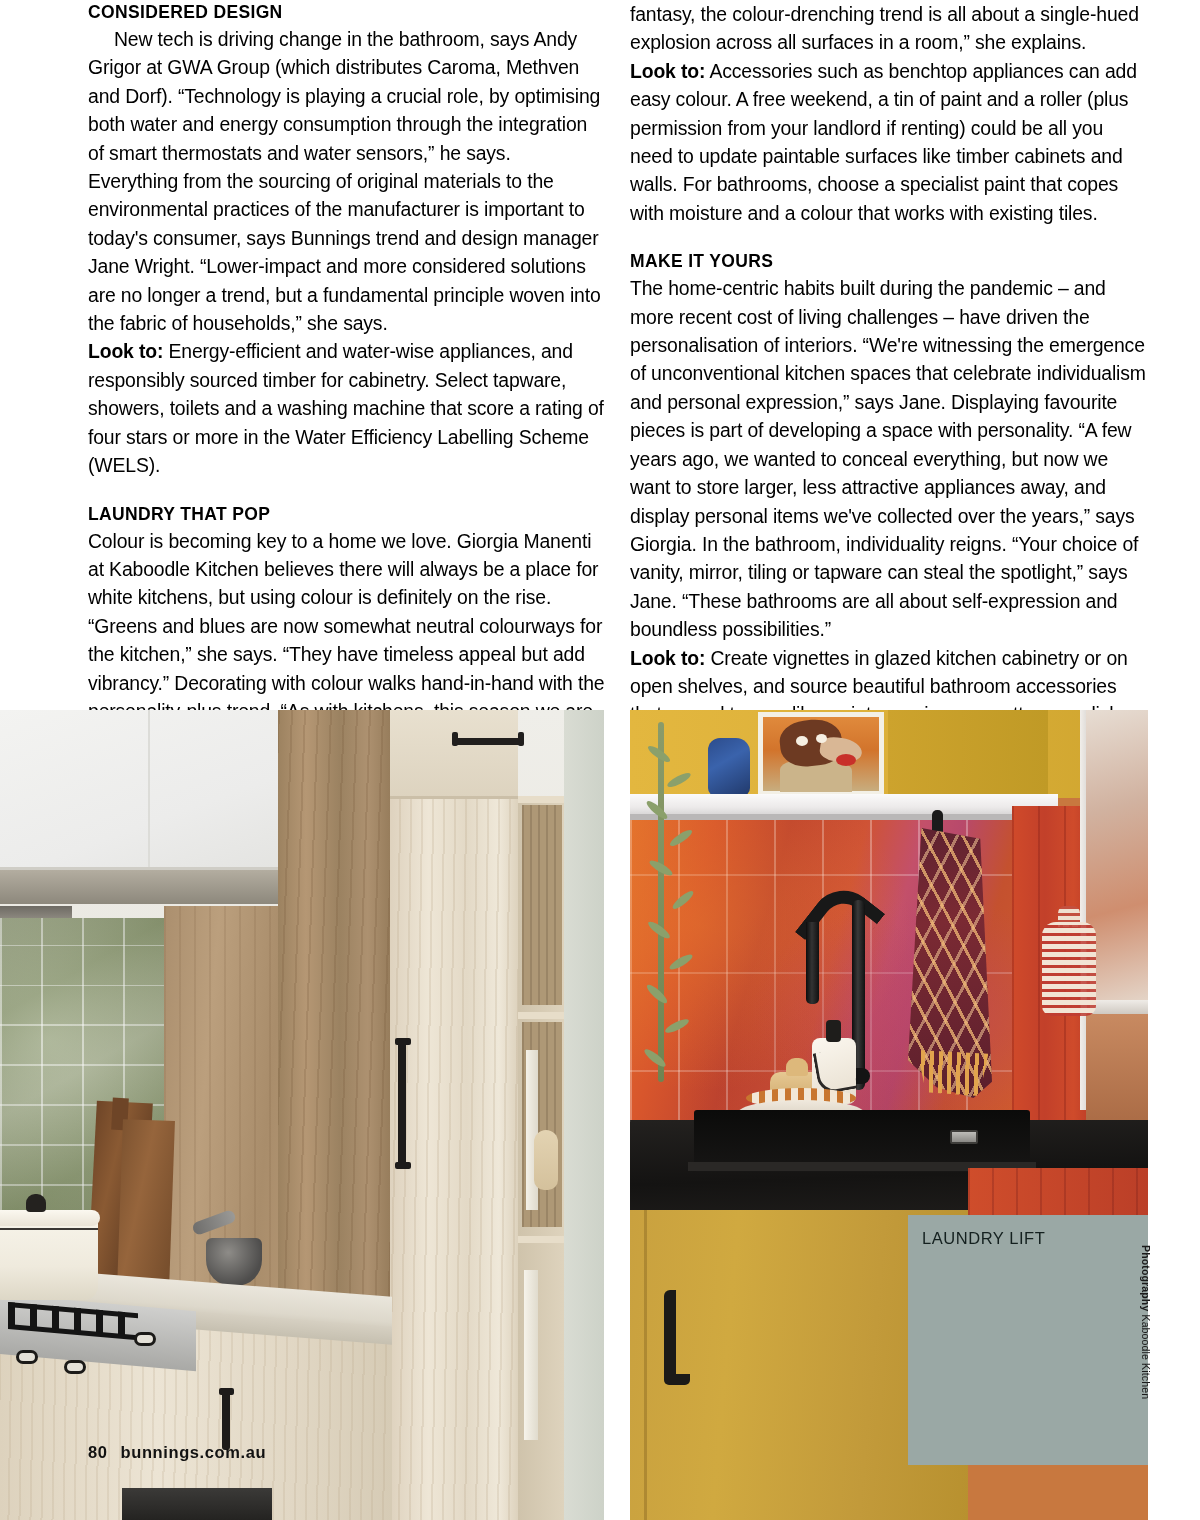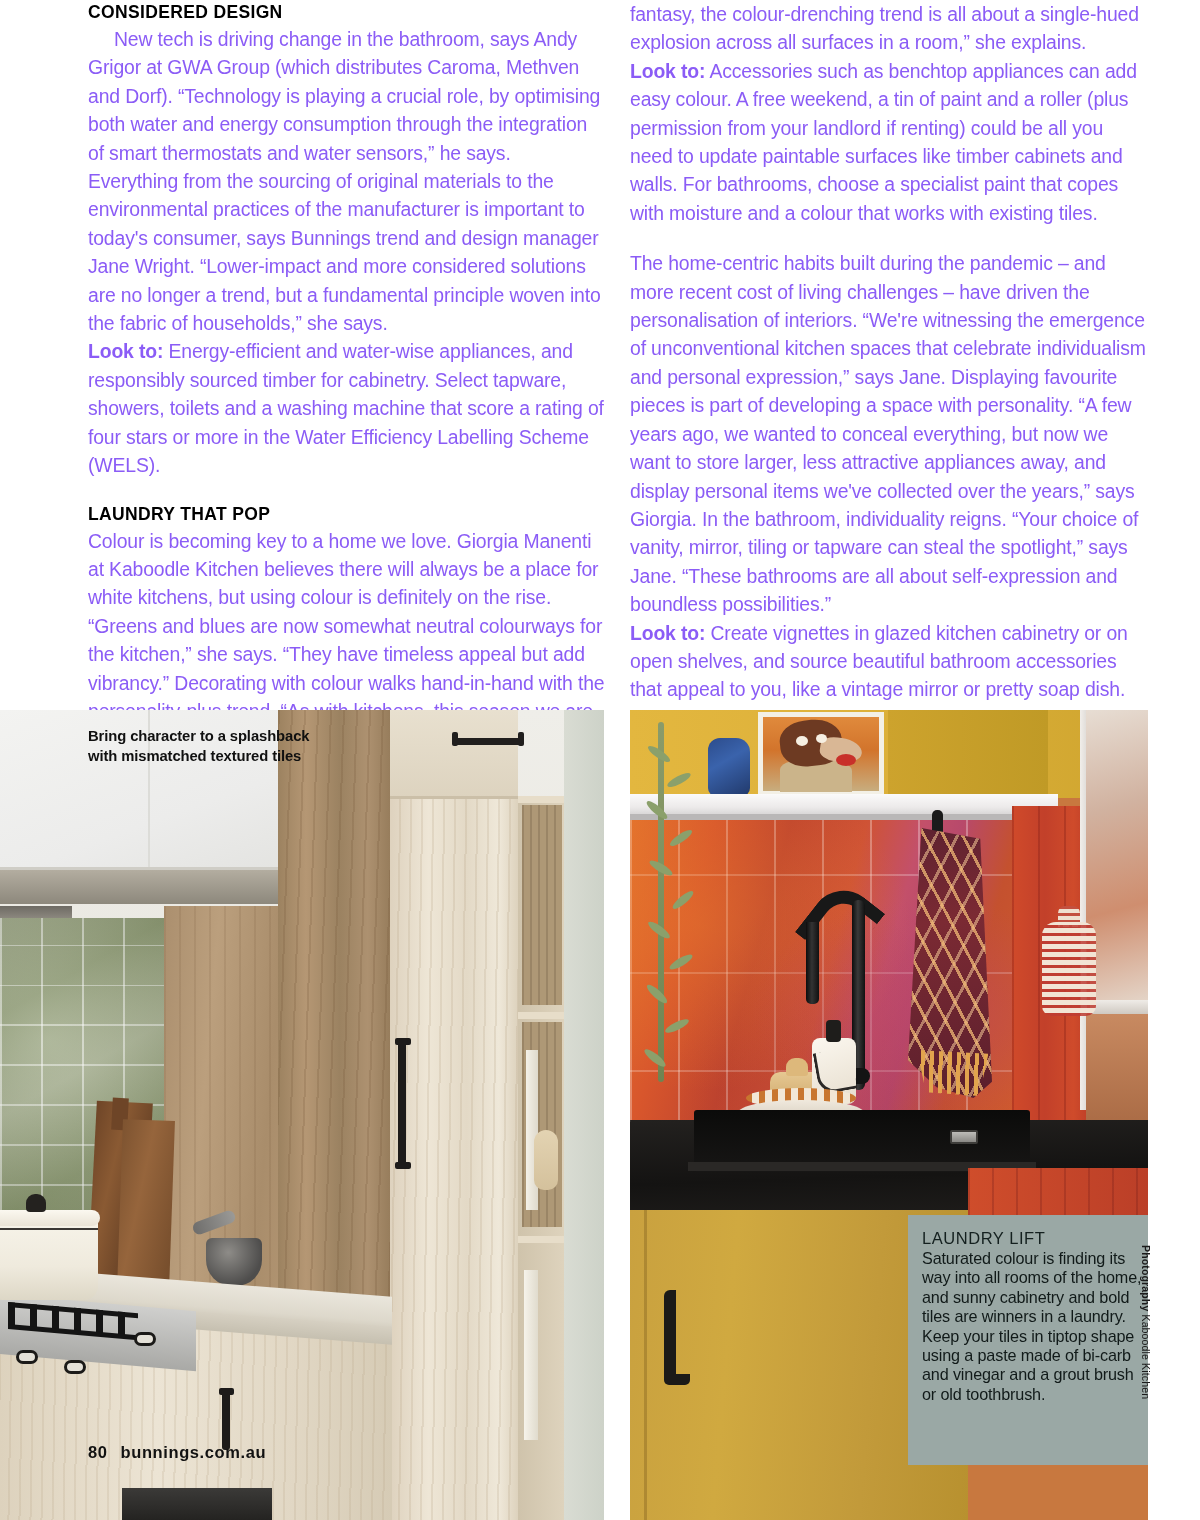--- a/index.html
+++ b/index.html
@@ -31,21 +31,21 @@
     position: absolute;
     top: 0;
     width: 520px;
   }
   .col-left  { left: 88px; }
   .col-right { left: 630px; }
 
   .body-text {
     font-size: 19.4px;
     line-height: 28.4px;
-    color: #8b5cf6;
+    color: #000000;
     letter-spacing: -0.15px;
   }
 
   .sec-head {
     font-size: 17.5px;
     font-weight: bold;
     letter-spacing: 0.35px;
     color: #000;
     line-height: 24px;
     margin-bottom: 1px;
@@ -592,20 +592,21 @@
     </div>
 
     <div class="col col-right">
 
       <p class="body-text para">fantasy, the colour-drenching trend is all about a single-hued explosion across all surfaces in a room,” she explains.</p>
 
       <p class="body-text para"><span class="lead-in">Look to:</span><span> Accessories such as benchtop appliances can add easy colour. A free weekend, a tin of paint and a roller (plus permission from your landlord if renting) could be all you need to update paintable surfaces like timber cabinets and walls. For bathrooms, choose a specialist paint that copes with moisture and a colour that works with existing tiles.</span></p>
 
       <div class="para-gap"></div>
 
+      <div class="sec-head">MAKE IT YOURS</div>
 
       <p class="body-text para">The home-centric habits built during the pandemic – and more recent cost of living challenges – have driven the personalisation of interiors. “We're witnessing the emergence of unconventional kitchen spaces that celebrate individualism and personal expression,” says Jane. Displaying favourite pieces is part of developing a space with personality. “A few years ago, we wanted to conceal everything, but now we want to store larger, less attractive appliances away, and display personal items we've collected over the years,” says Giorgia. In the bathroom, individuality reigns. “Your choice of vanity, mirror, tiling or tapware can steal the spotlight,” says Jane. “These bathrooms are all about self-expression and boundless possibilities.”</p>
 
       <p class="body-text para"><span class="lead-in">Look to:</span><span> Create vignettes in glazed kitchen cabinetry or on open shelves, and source beautiful bathroom accessories that appeal to you, like a vintage mirror or pretty soap dish. You can even swap out old for new (or new for old!) elegant tapware – usually a simple job for a licensed plumber.</span><span class="cont-arrow"></span></p>
     </div>
   </div>
 
   <div class="photo photo-left">
     <div class="layer lp-wall-bg"></div>
     <div class="layer lp-white-cab2"></div>
@@ -654,21 +655,20 @@
     <div class="layer lp-grate3"></div>
     <div class="layer lp-knob1"></div>
     <div class="layer lp-knob2"></div>
     <div class="layer lp-knob3"></div>
     <div class="layer lp-pot"></div>
     <div class="layer lp-pot-line"></div>
     <div class="layer lp-pot-lid"></div>
     <div class="layer lp-pot-knob"></div>
   </div>
 
-  <div class="cap-left">Bring character to a splashback with mismatched textured tiles</div>
 
   <div class="photo photo-right">
     <div class="layer rp-wall-yellow"></div>
     <div class="layer rp-wall-yellow2"></div>
     <div class="layer rp-vase-blue"></div>
     <div class="layer rp-art-frame"></div>
     <div class="layer rp-art"></div>
     <div class="layer rp-dog-body"></div>
     <div class="layer rp-dog-head"></div>
     <div class="layer rp-dog-snout"></div>
@@ -719,21 +719,20 @@
     <div class="layer rp-sink-lip"></div>
     <div class="layer rp-tile-low-strip"></div>
     <div class="layer rp-cab-yellow"></div>
     <div class="layer rp-cab-seam"></div>
     <div class="layer rp-cab-handle"></div>
     <div class="layer rp-cab-handle-b"></div>
   </div>
 
   <div class="laundry-box">
     <div class="laundry-title">LAUNDRY LIFT</div>
-    <div class="laundry-body">Saturated colour is finding its way into all rooms of the home, and sunny cabinetry and bold tiles are winners in a laundry. Keep your tiles in tiptop shape using a paste made of bi-carb and vinegar and a grout brush or old toothbrush.</div>
   </div>
 
   <div class="folio">
     <span class="num">80</span><span>bunnings.com.au</span>
   </div>
 
   <div class="credit"><b>Photography</b><span> Kaboodle Kitchen</span></div>
 
 </div>
 

